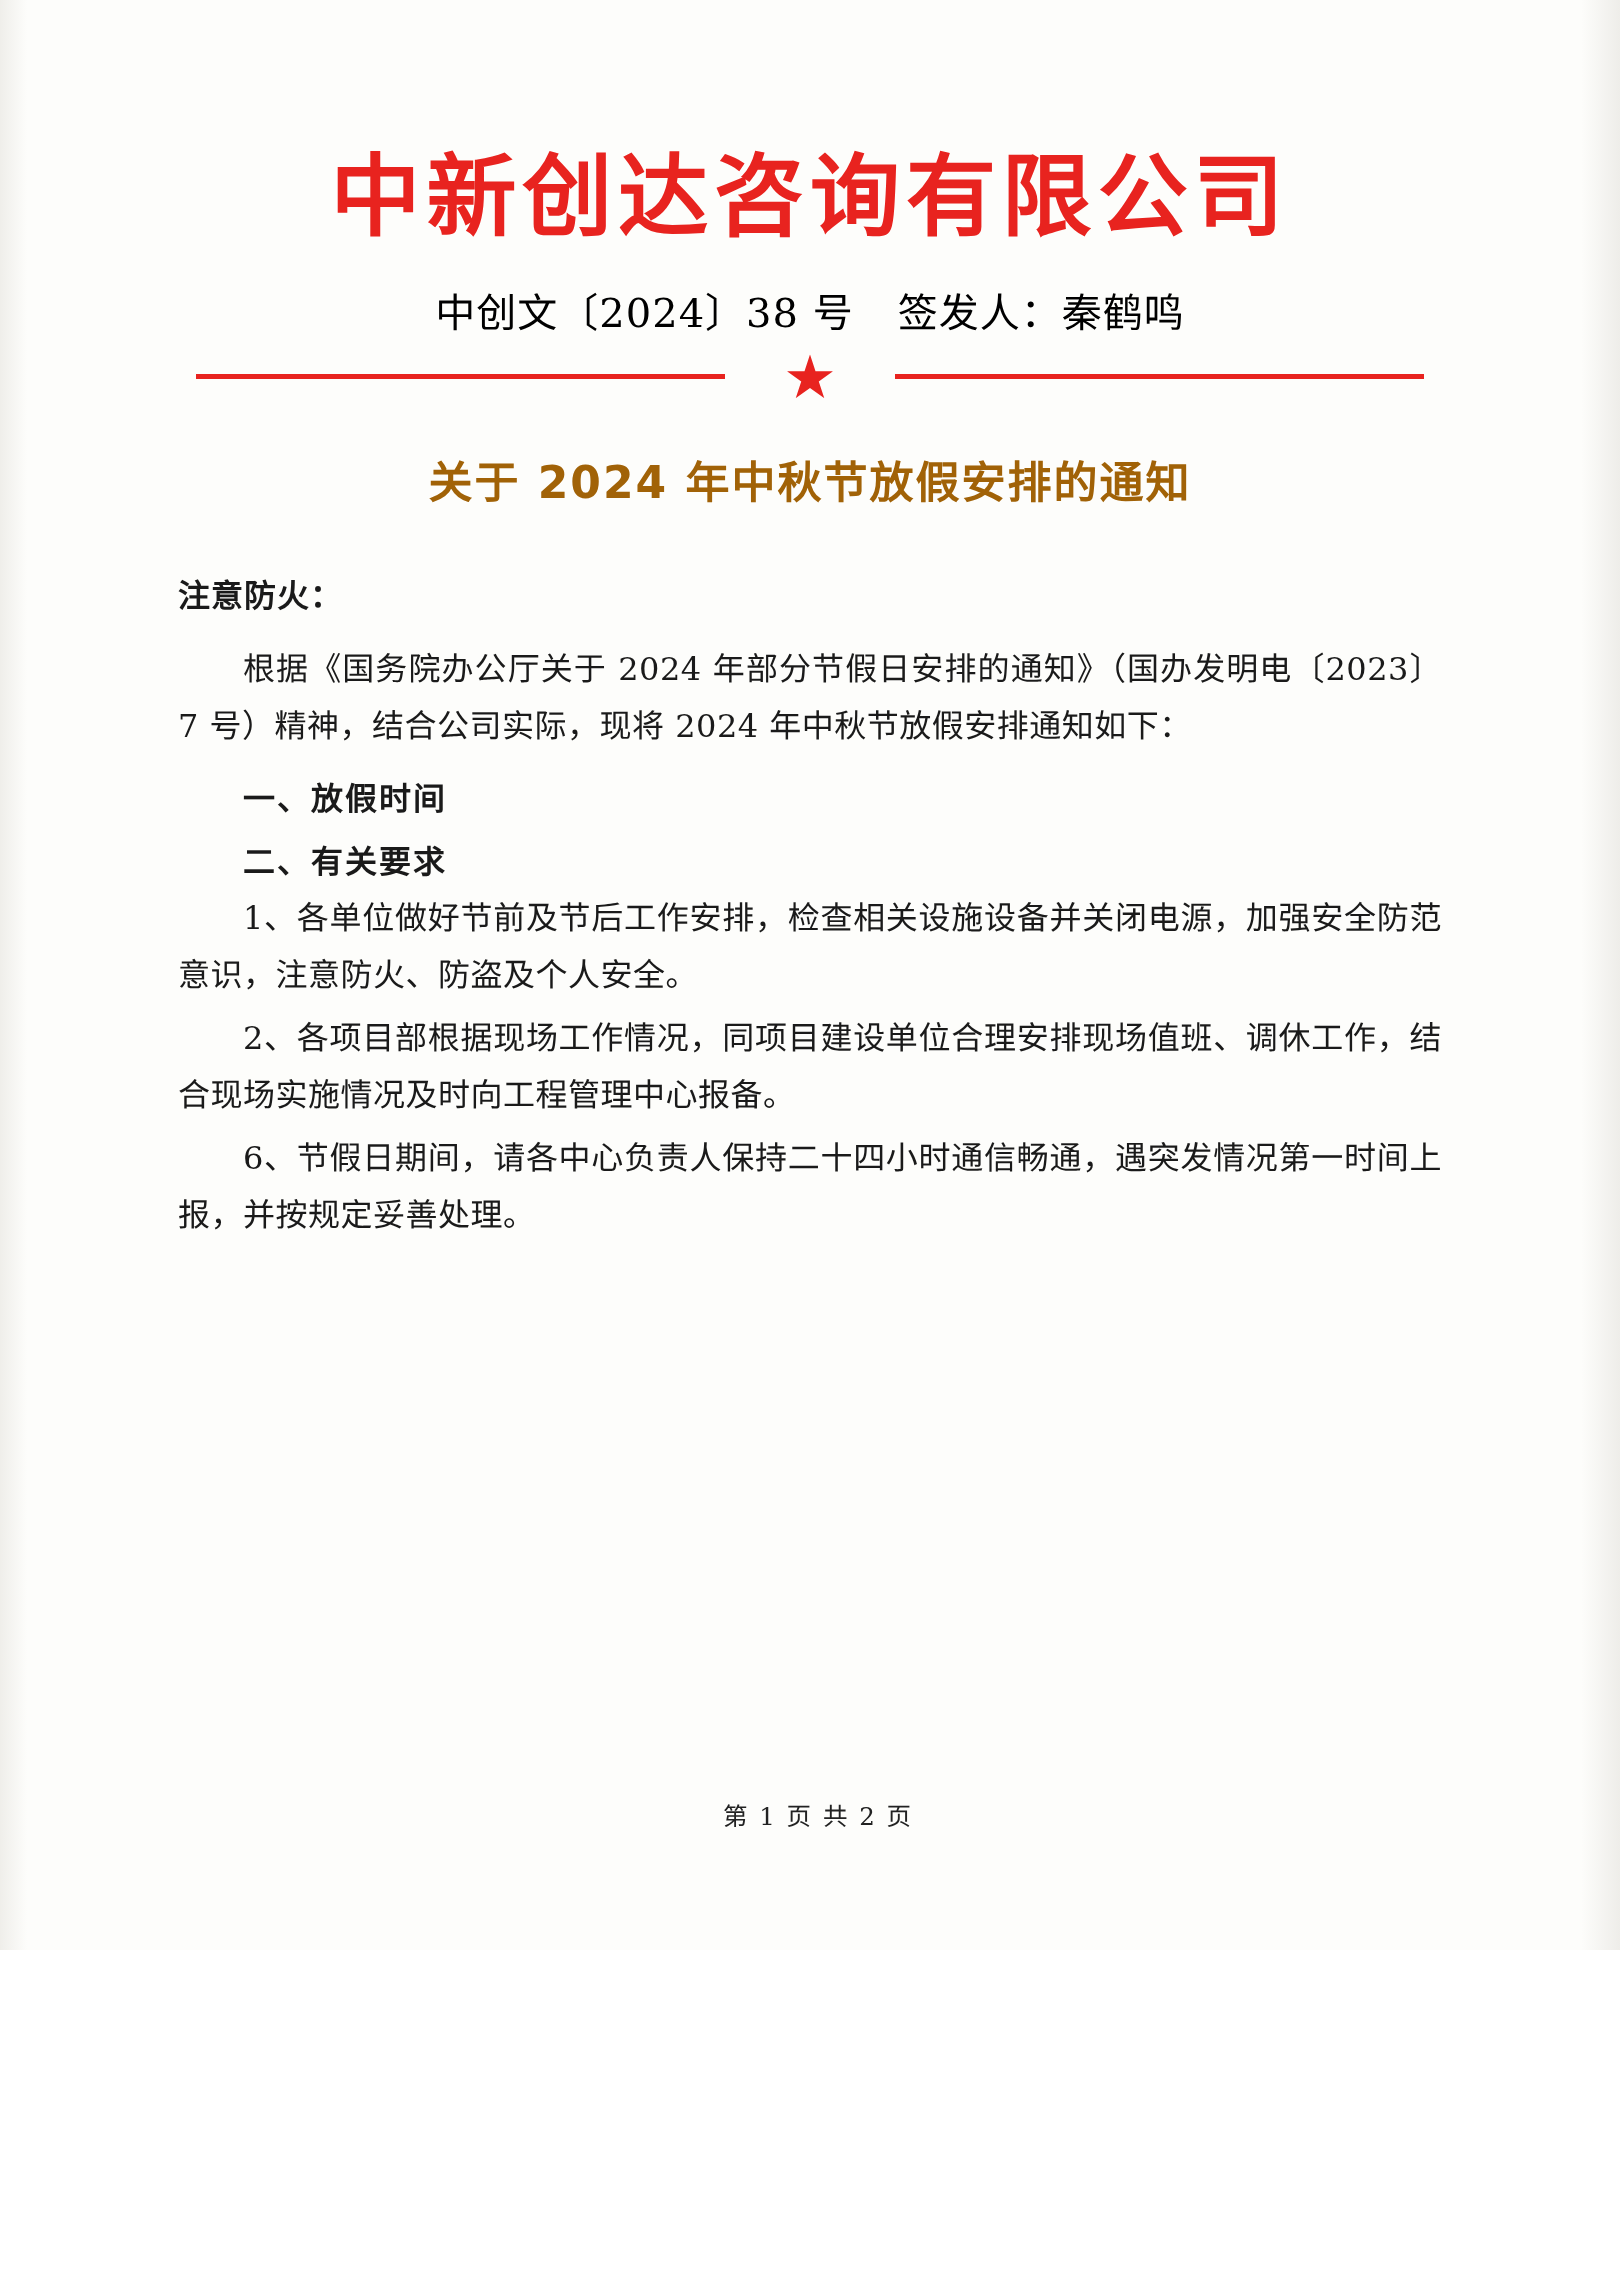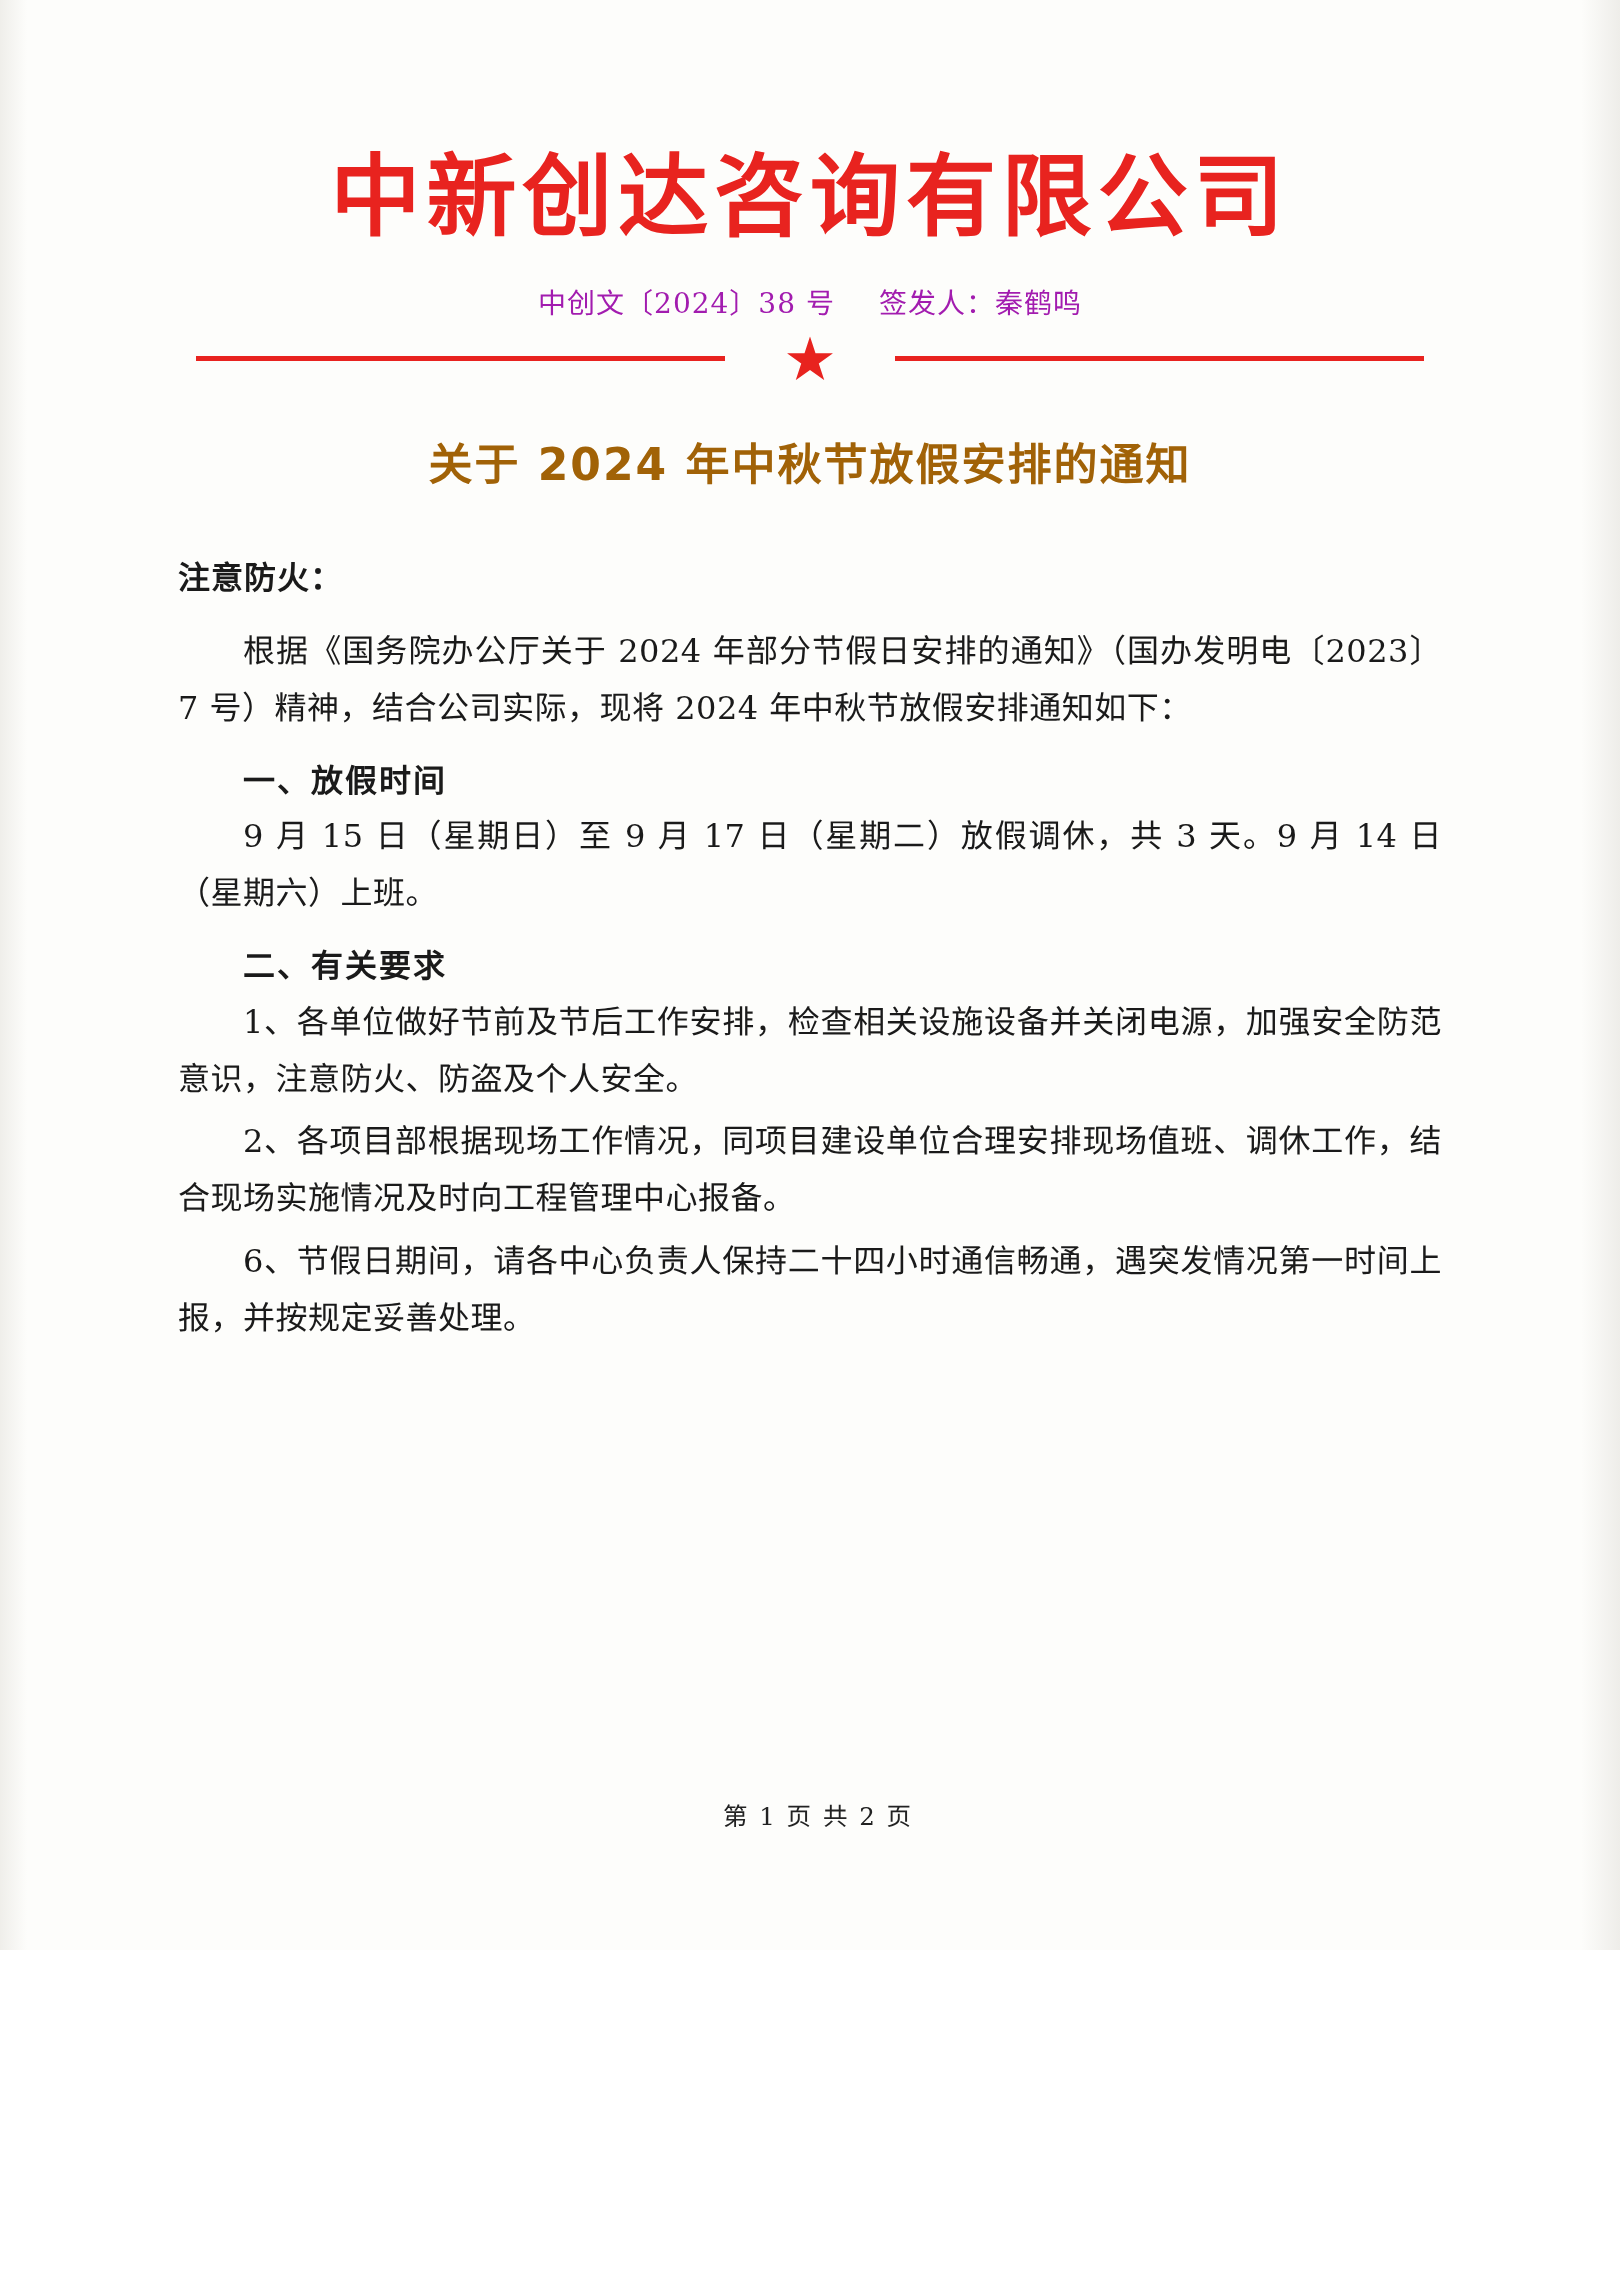--- a/index.html
+++ b/index.html
@@ -55,22 +55,22 @@
     line-height: 1.1;
     white-space: nowrap;
     margin-bottom: 35px;
   }
 
   .doc-meta {
     display: flex;
     justify-content: center;
     align-items: baseline;
     gap: 44px;
-    font-size: 28px;
-    color: #a21caf;
+    font-size: 40px;
+    color: #000000;
     letter-spacing: 1px;
     margin-bottom: 21.6px;
   }
   .doc-meta .doc-number { white-space: nowrap; }
   .doc-meta .issuer { white-space: nowrap; }
 
   
   .red-rule {
     position: relative;
     height: 33px;
@@ -165,21 +165,20 @@
       <div class="bar right"></div>
     </div>
 
     <div class="doc-title">关于 2024 年中秋节放假安排的通知</div>
 
     <div class="salutation">注意防火：</div>
 
     <p class="para">根据《国务院办公厅关于 2024 年部分节假日安排的通知》（国办发明电〔2023〕7 号）精神，结合公司实际，现将 2024 年中秋节放假安排通知如下：</p>
 
     <h2 class="section">一、放假时间</h2>
-    <p class="para">9 月 15 日（星期日）至 9 月 17 日（星期二）放假调休，共 3 天。9 月 14 日（星期六）上班。</p>
 
     <h2 class="section">二、有关要求</h2>
     <p class="para">1、各单位做好节前及节后工作安排，检查相关设施设备并关闭电源，加强安全防范意识，注意防火、防盗及个人安全。</p>
     <p class="para">2、各项目部根据现场工作情况，同项目建设单位合理安排现场值班、调休工作，结合现场实施情况及时向工程管理中心报备。</p>
     <p class="para">6、节假日期间，请各中心负责人保持二十四小时通信畅通，遇突发情况第一时间上报，并按规定妥善处理。</p>
 
   </div>
 
   <div class="page-footer">第 1 页 共 2 页</div>
 </div>

